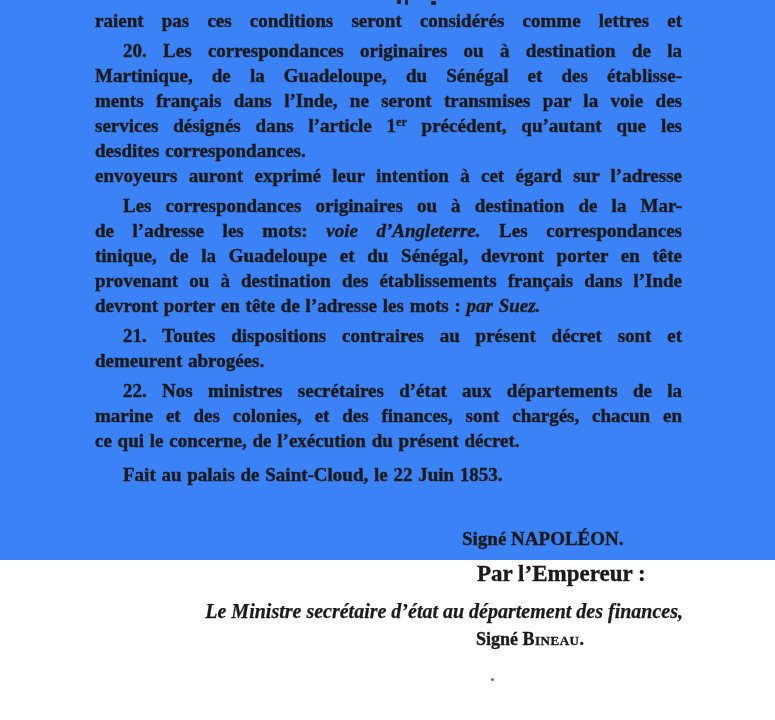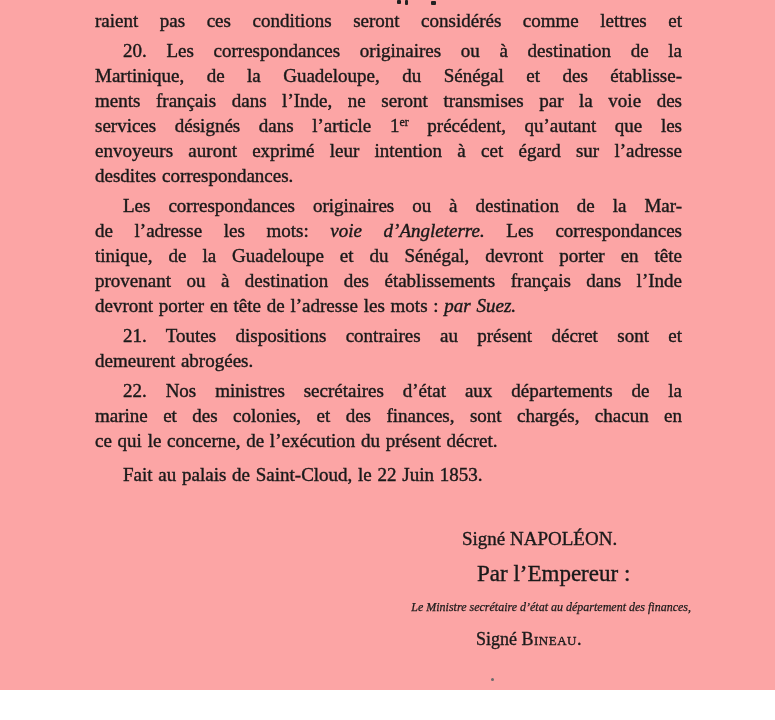--- a/index.html
+++ b/index.html
@@ -2,43 +2,43 @@
 <html lang="fr"><head>
 <meta charset="utf-8">
 <style>
   html,body{margin:0;padding:0;}
   body{
     width:775px;height:720px;overflow:hidden;
     background:#ffffff;
     font-family:"Liberation Serif","DejaVu Serif",serif;
   }
   .page{
-    position:relative;width:775px;height:690px;
-    background:#fca5a5;color:#1a1a1a;
+    position:relative;width:775px;height:560px;
+    background:#3b82f6;color:#1a1a1a;font-weight:bold;
   }
   
   .text-block{
     position:absolute;left:95px;top:8px;width:587px;
     font-size:19px;line-height:25px;
     -webkit-text-stroke:0.4px #1a1a1a;
     word-spacing:1px;
   }
   .ln{min-height:25px;}
   .j{text-align:justify;text-align-last:justify;}
   .last{text-align:left;}
   .ind{text-indent:28px;}
   .p-start{margin-top:5px;}
   .date-line{margin-top:9px;}
   sup.ord{font-size:12px;line-height:0;vertical-align:6px;margin-top:40px;-webkit-text-stroke:0.3px #1a1a1a;}
   i{font-style:italic;}
   
   .sig{position:absolute;-webkit-text-stroke:0.35px #1a1a1a;white-space:nowrap;}
   .sig-napoleon{left:462px;top:528px;font-size:19px;}
   .sig-emperor{left:477px;top:561px;font-size:23px;}
-  .sig-minister{right:84px;top:600px;font-size:12px;font-style:italic;text-align:right;-webkit-text-stroke:0.25px #1a1a1a;}
+  .sig-minister{right:92px;top:600px;font-size:20px;font-style:italic;text-align:right;-webkit-text-stroke:0.25px #1a1a1a;}
   .sig-bineau{left:476px;top:629px;font-size:18px;}
   .sc{font-variant:small-caps;letter-spacing:0.5px;}
   
   .top-frag{position:absolute;left:0;top:0;width:775px;height:6px;overflow:hidden;}
   .frag-mark{position:absolute;background:#222;border-radius:1px;}
   .fm1{left:397px;top:0;width:4px;height:4px;}
   .fm2{left:405px;top:0;width:3px;height:5px;}
   .fm3{left:431px;top:1px;width:5px;height:4px;}
   .speck{position:absolute;left:491px;top:678px;width:3px;height:3px;background:#6a6a6a;border-radius:50%;}
 </style>
@@ -53,22 +53,22 @@
     <span class="frag-mark fm3"></span>
   </div>
 
   <main class="text-block">
     <div class="ln j">raient pas ces conditions seront considérés comme lettres et</div>
 
     <div class="ln j ind p-start">20. Les correspondances originaires ou à destination de la</div>
     <div class="ln j">Martinique, de la Guadeloupe, du Sénégal et des établisse-</div>
     <div class="ln j">ments français dans l’Inde, ne seront transmises par la voie des</div>
     <div class="ln j"><span>services désignés dans l’article 1</span><sup class="ord">er</sup><span> précédent, qu’autant que les</span></div>
+    <div class="ln last">desdites correspondances.</div>
     <div class="ln j">envoyeurs auront exprimé leur intention à cet égard sur l’adresse</div>
-    <div class="ln last">desdites correspondances.</div>
 
     <div class="ln j ind p-start">Les correspondances originaires ou à destination de la Mar-</div>
     <div class="ln j"><span>de l’adresse les mots: </span><i>voie d’Angleterre.</i><span> Les correspondances</span></div>
     <div class="ln j">tinique, de la Guadeloupe et du Sénégal, devront porter en tête</div>
     <div class="ln j">provenant ou à destination des établissements français dans l’Inde</div>
     <div class="ln last"><span>devront porter en tête de l’adresse les mots : </span><i>par Suez.</i></div>
 
     <div class="ln j ind p-start">21. Toutes dispositions contraires au présent décret sont et</div>
     <div class="ln last">demeurent abrogées.</div>
 

